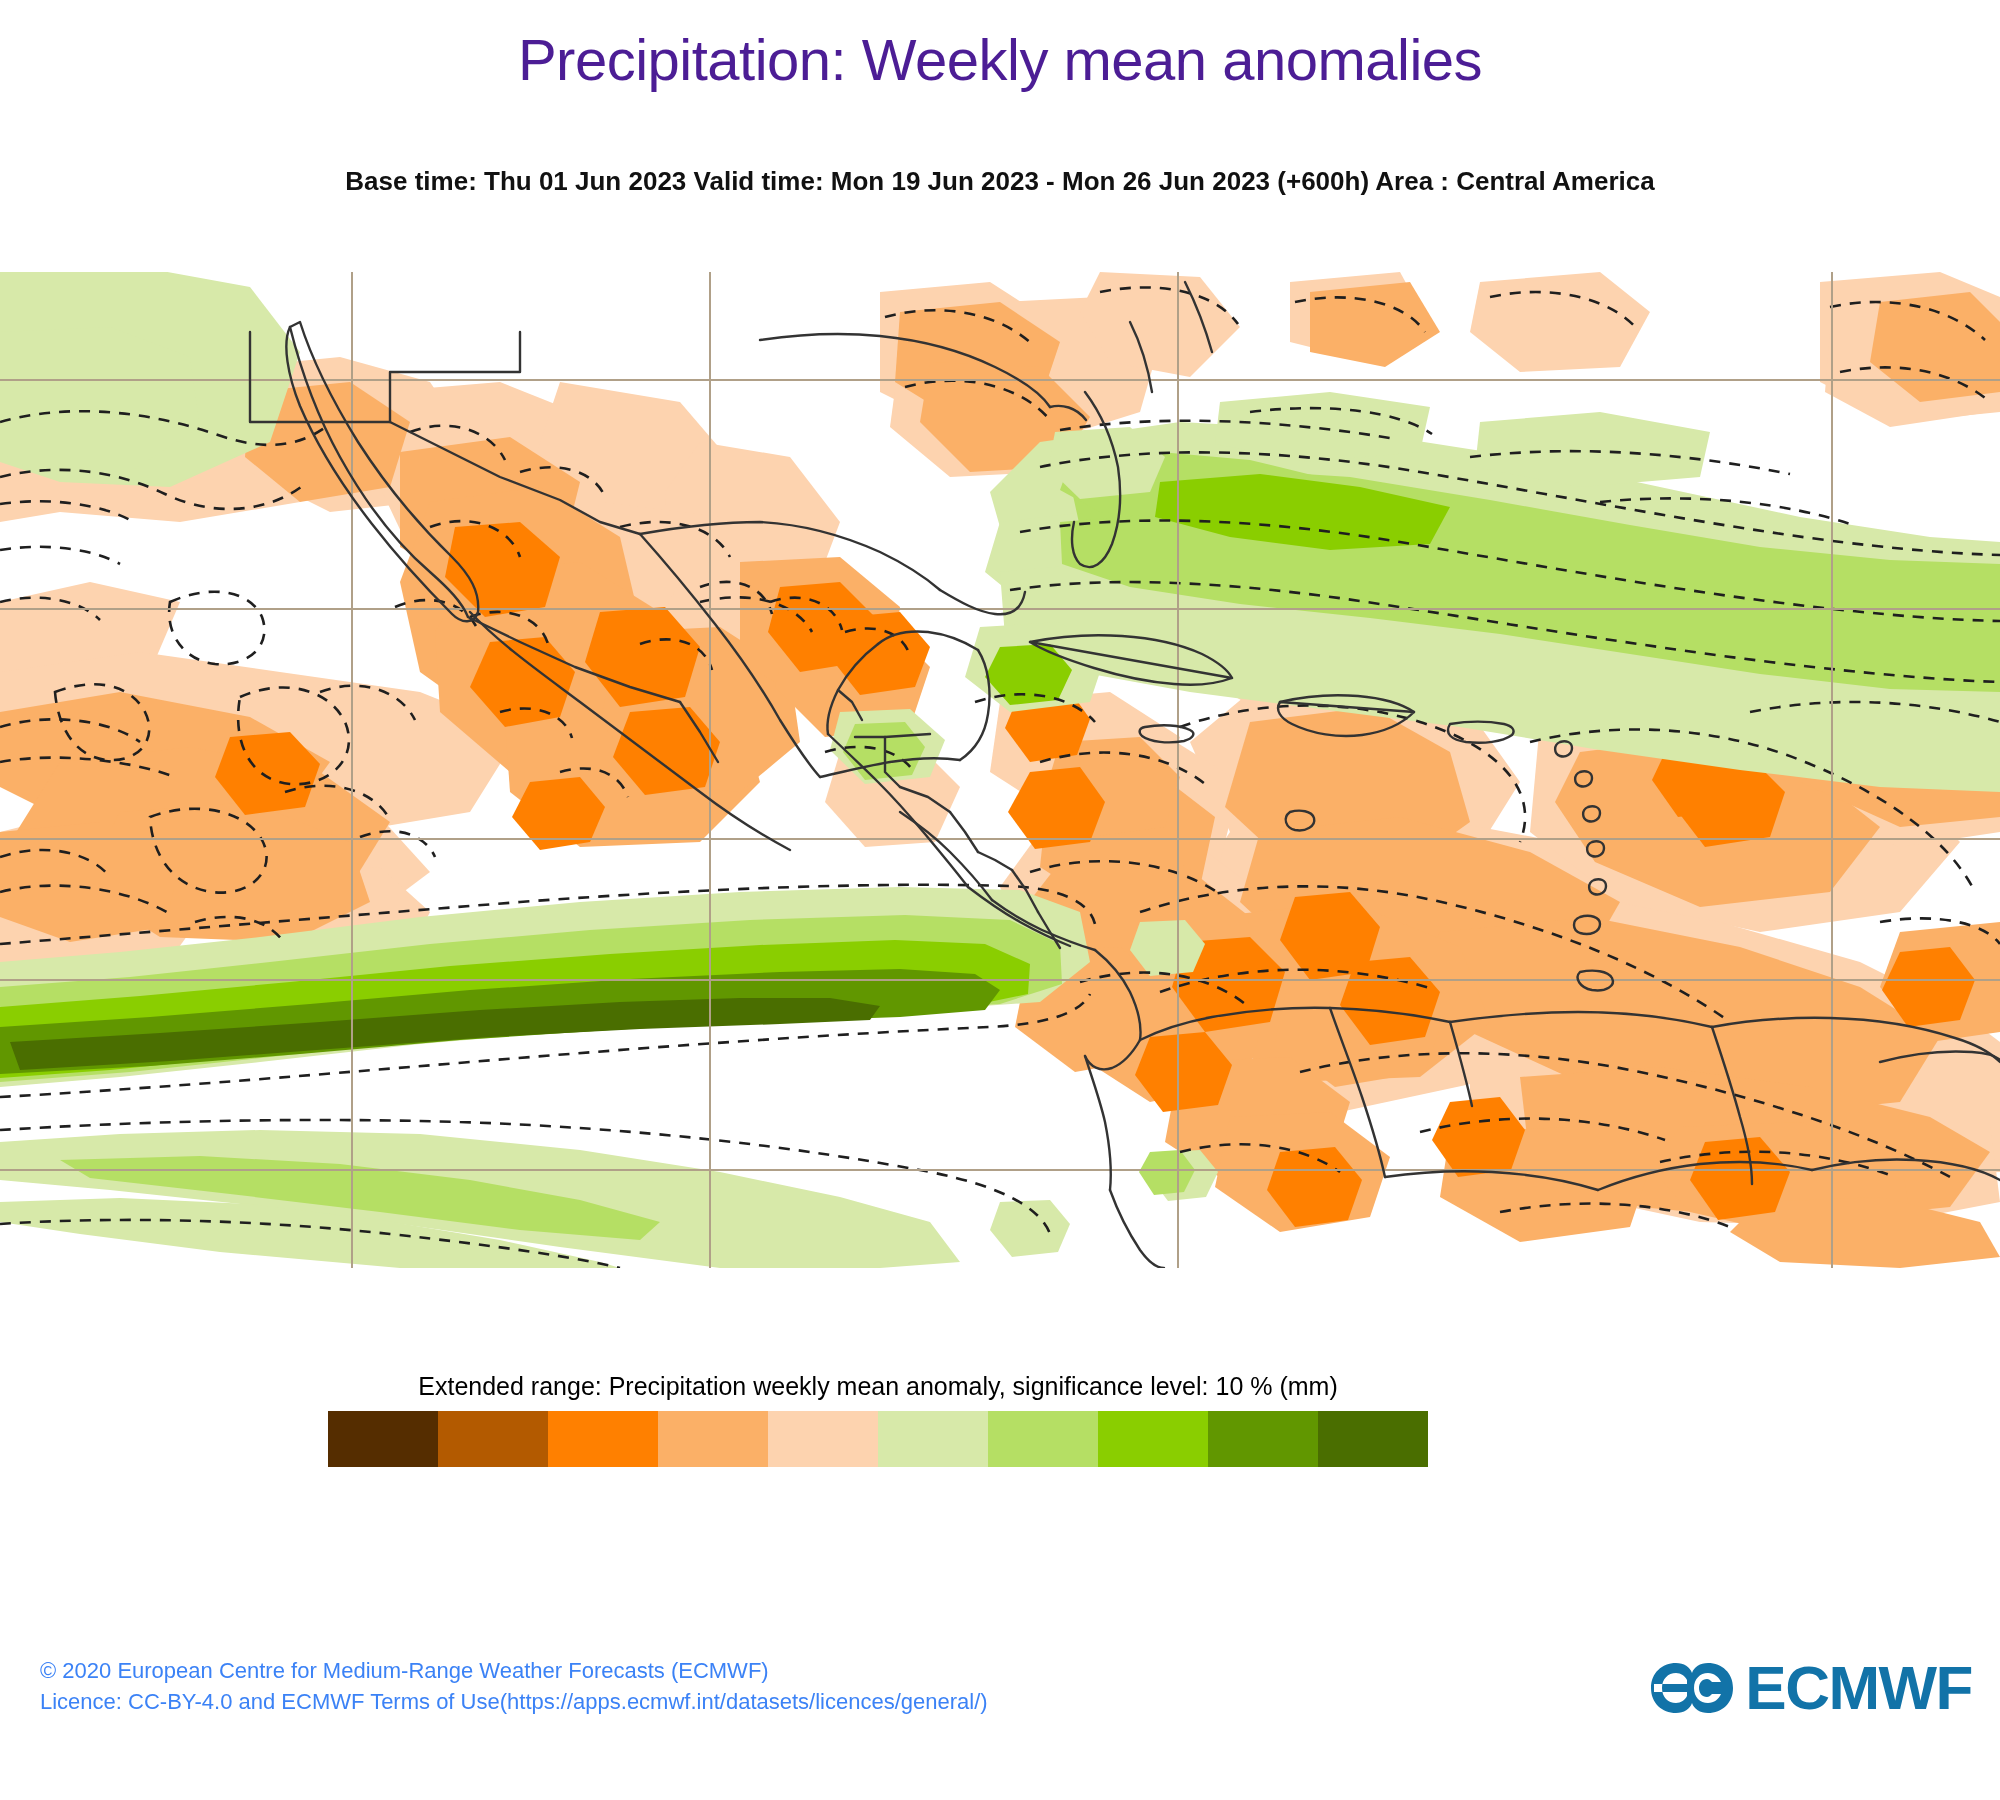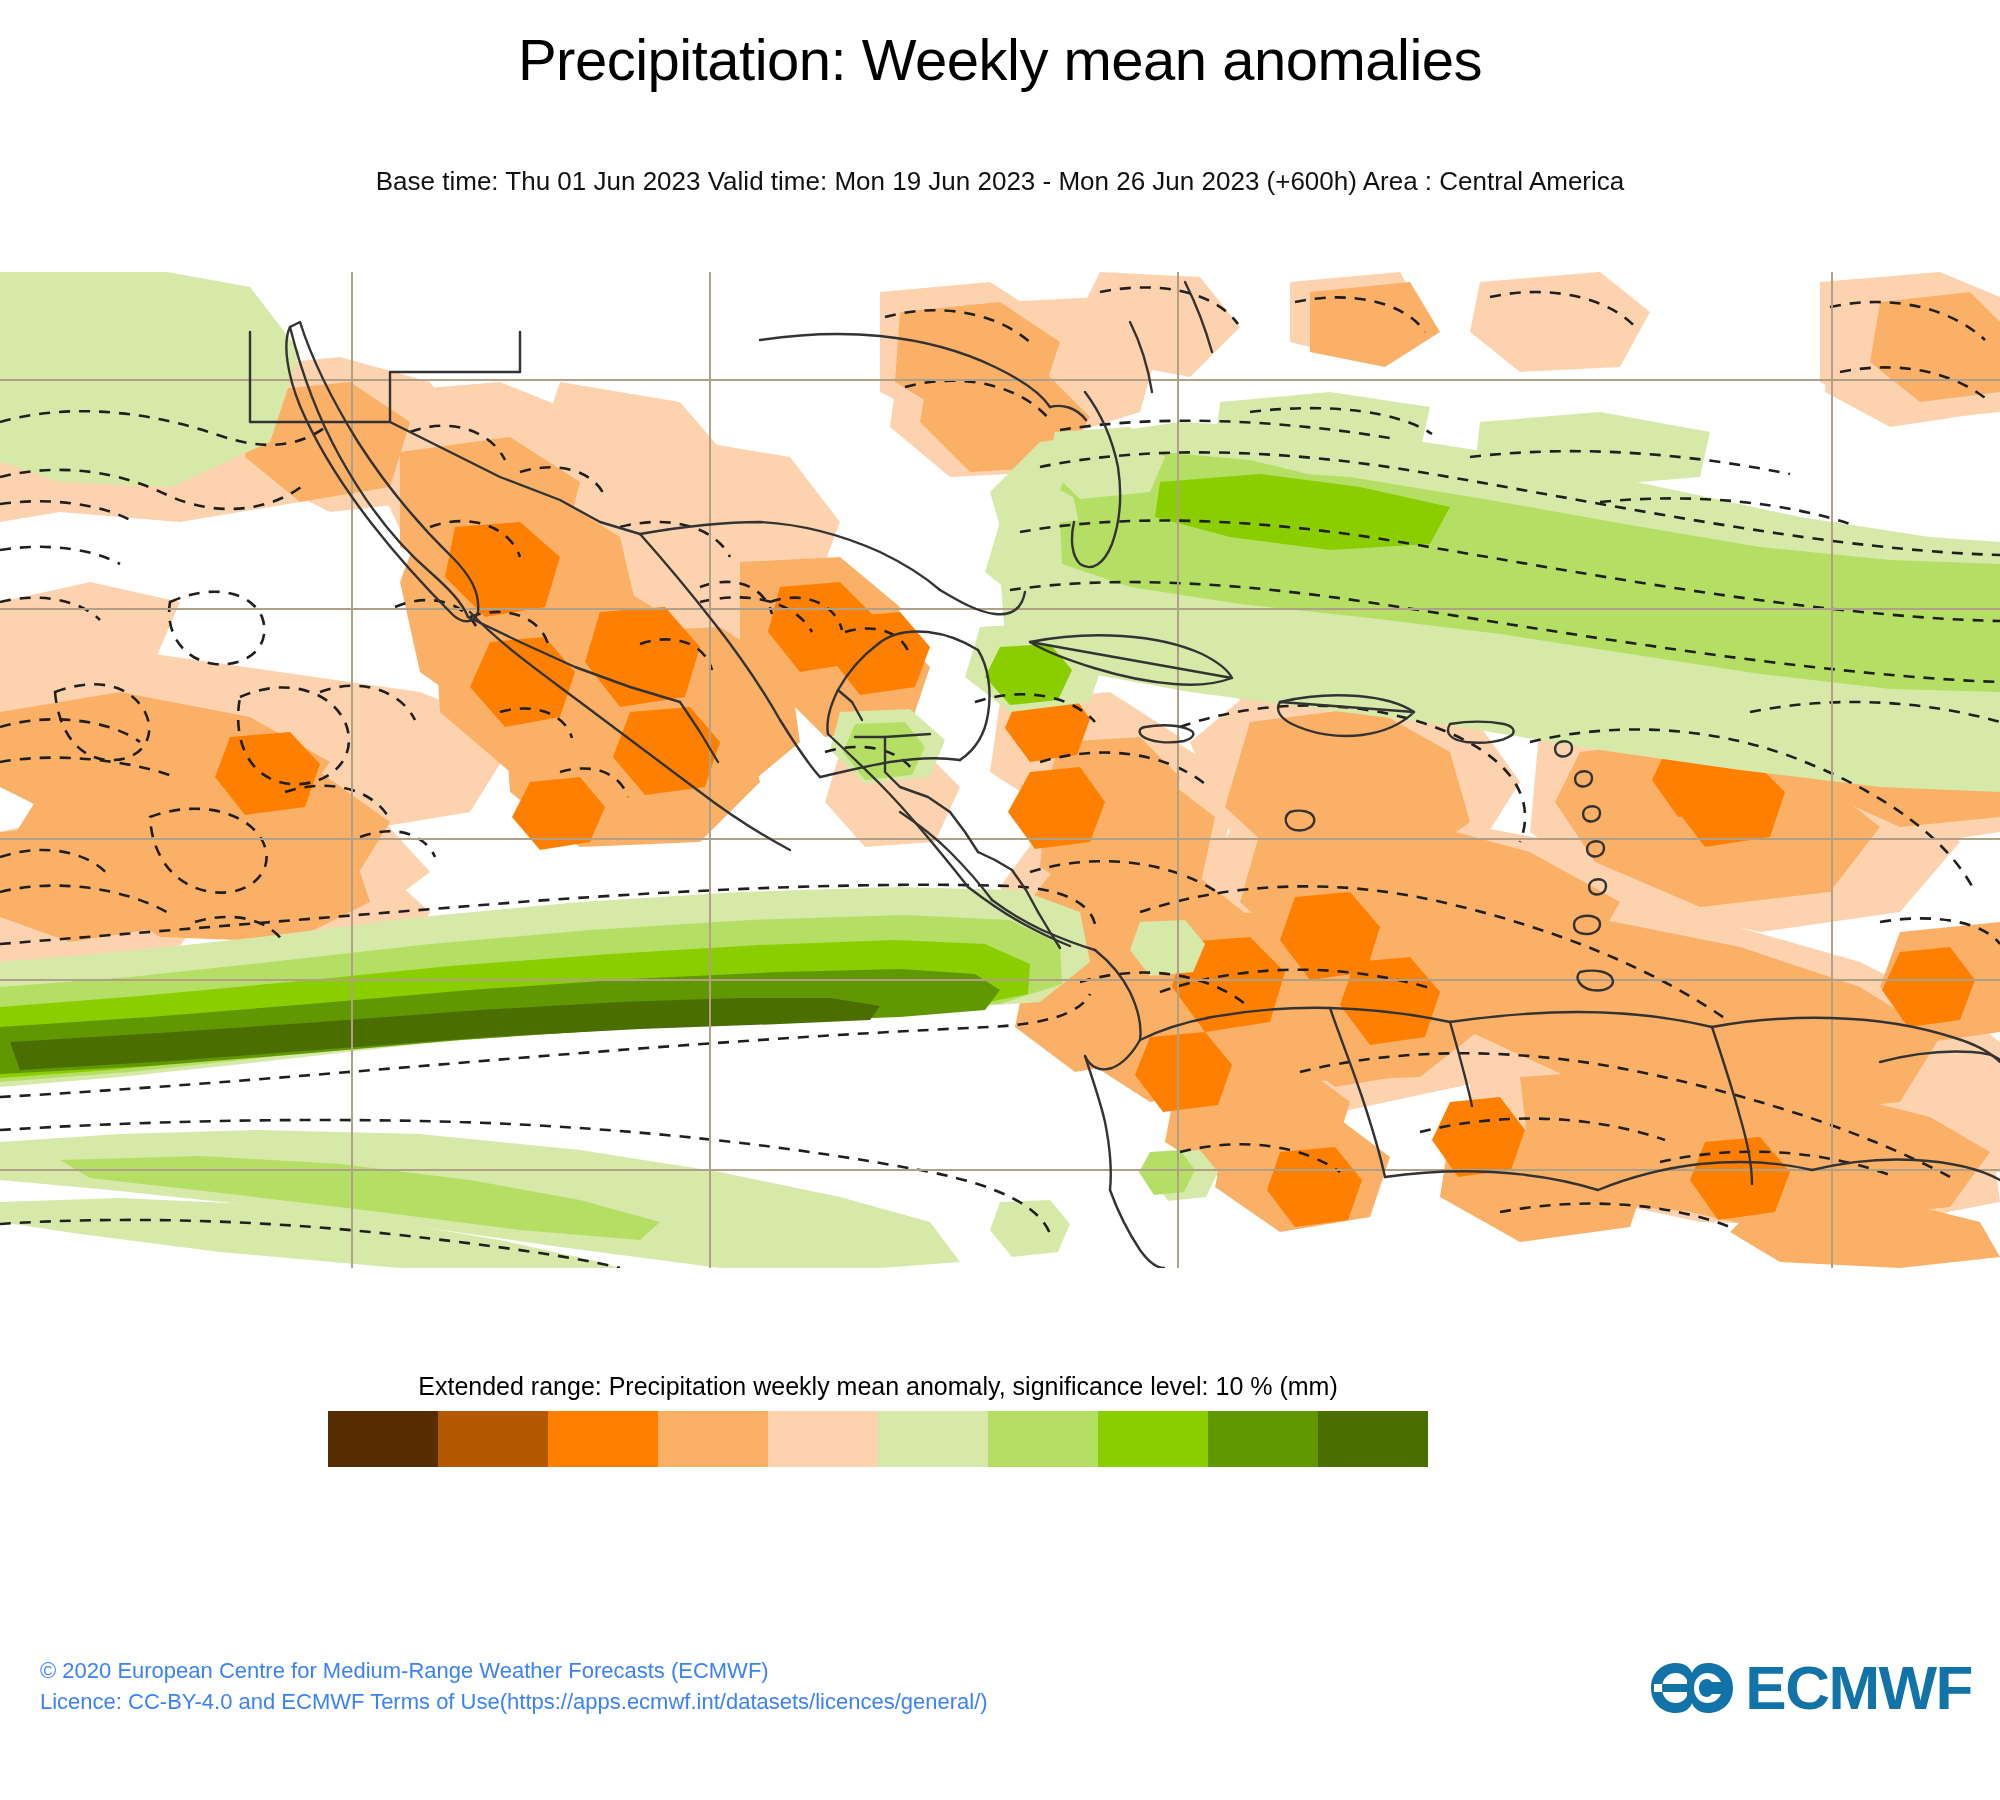--- a/index.html
+++ b/index.html
@@ -20,30 +20,30 @@
   #page-title {
     position: absolute;
     top: 28px;
     left: 0;
     width: 2000px;
     text-align: center;
     font-size: 58px;
     font-weight: 400;
     letter-spacing: -0.5px;
     line-height: 1.1;
-    color: #000000;
+    color: #4c1d95;
   }
   #subtitle {
     position: absolute;
     top: 166px;
     left: 0;
     width: 2000px;
     text-align: center;
     font-size: 26px;
-    font-weight: 400;
+    font-weight: 700;
     color: #111111;
   }
 
   
   #map-panel {
     position: absolute;
     top: 272px;
     left: 0;
     width: 2000px;
     height: 996px;

